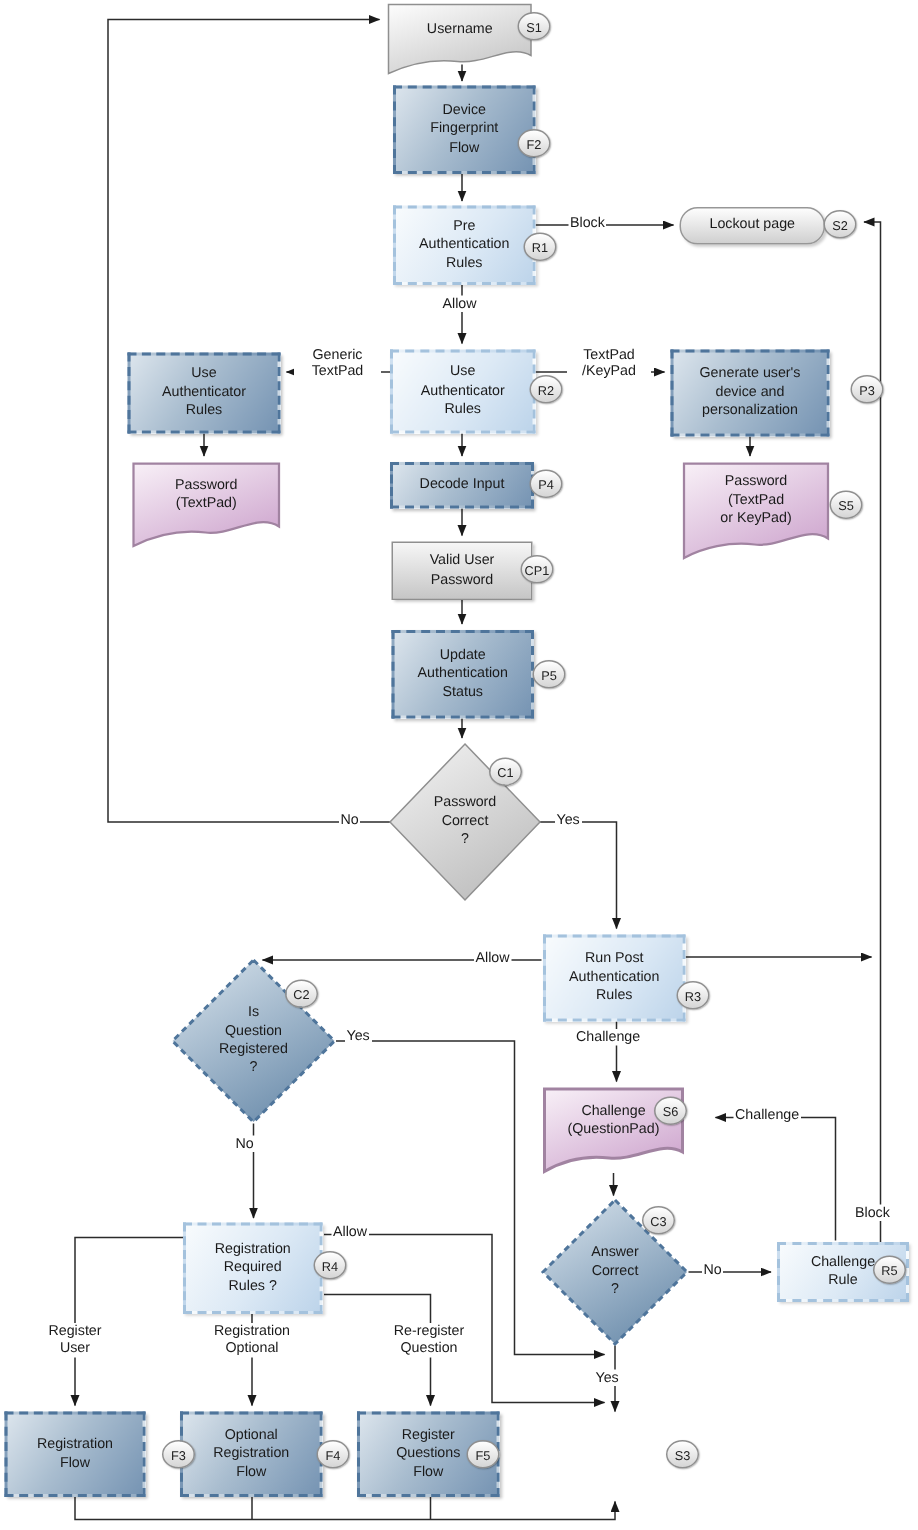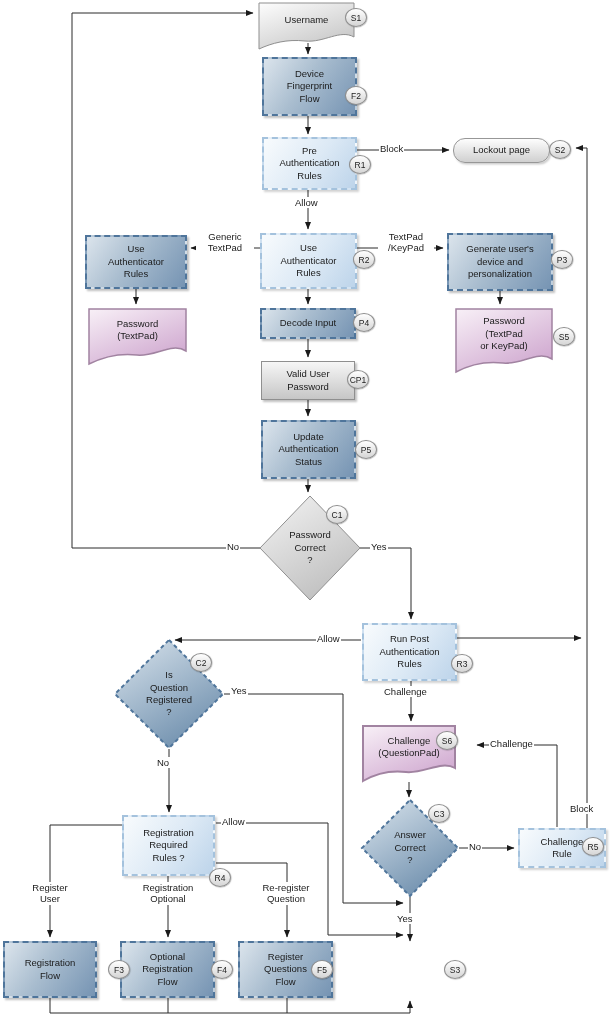--- a/index.html
+++ b/index.html
@@ -214,21 +214,21 @@
     </div>
   <div class="badge" style="left:349px;top:155px;">
       <span>R1</span>
     </div>
   <div class="badge" style="left:549px;top:140px;">
       <span>S2</span>
     </div>
   <div class="badge" style="left:353px;top:250px;">
       <span>R2</span>
     </div>
-  <div class="badge" style="left:551px;top:250px;">
+  <div class="badge" style="left:567px;top:250px;">
       <span>P3</span>
     </div>
   <div class="badge" style="left:353px;top:313px;">
       <span>P4</span>
     </div>
   <div class="badge" style="left:553px;top:327px;">
       <span>S5</span>
     </div>
   <div class="badge" style="left:347px;top:370px;align-items:center;">
       <span>CP1</span>
@@ -247,21 +247,21 @@
     </div>
   <div class="badge" style="left:436px;top:731px;">
       <span>S6</span>
     </div>
   <div class="badge" style="left:428px;top:804px;">
       <span>C3</span>
     </div>
   <div class="badge" style="left:582px;top:837px;">
       <span>R5</span>
     </div>
-  <div class="badge" style="left:209px;top:834px;margin-top:34px;">
+  <div class="badge" style="left:209px;top:834px;">
       <span>R4</span>
     </div>
   <div class="badge" style="left:108px;top:960px;">
       <span>F3</span>
     </div>
   <div class="badge" style="left:211px;top:960px;">
       <span>F4</span>
     </div>
   <div class="badge" style="left:311px;top:960px;">
       <span>F5</span>

